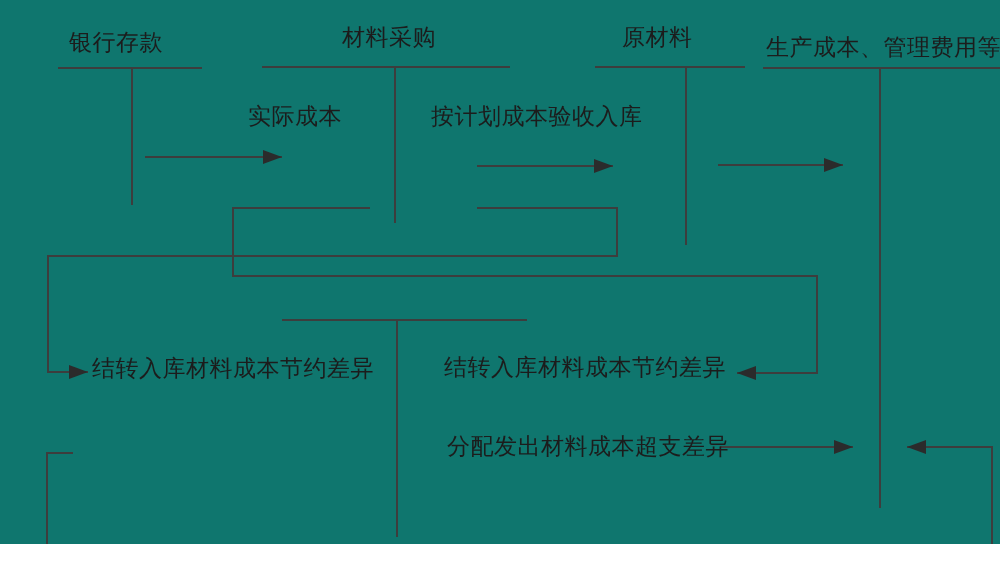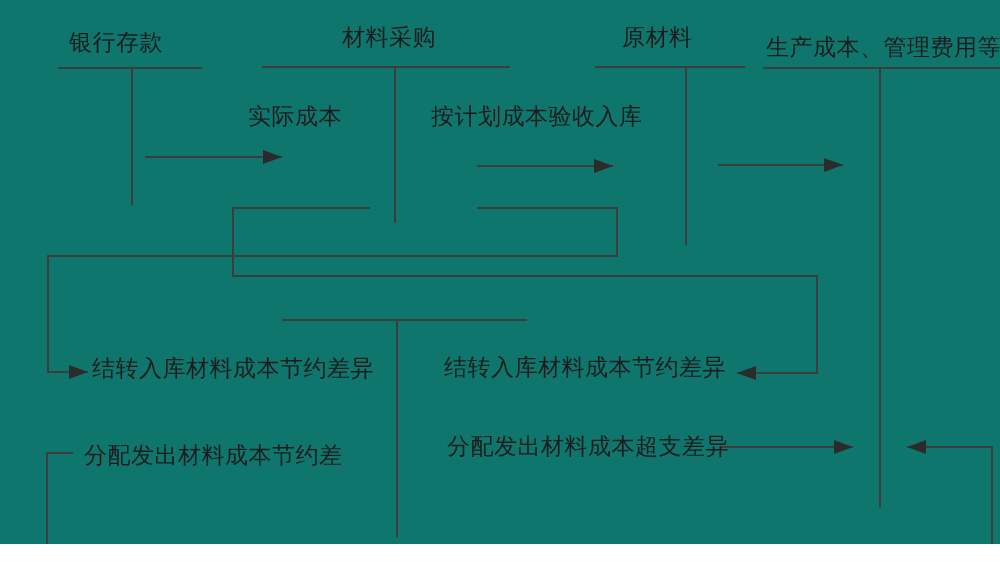--- a/index.html
+++ b/index.html
@@ -76,16 +76,15 @@
 
   <div class="lbl" style="left:69px;  top:30px;">银行存款</div>
   <div class="lbl" style="left:342px; top:25px;">材料采购</div>
   <div class="lbl" style="left:622px; top:25px;text-align:center;">原材料</div>
   <div class="lbl" style="left:766px; top:35px;text-align:center;">生产成本、管理费用等</div>
 
   <div class="lbl" style="left:248px; top:104px;">实际成本</div>
   <div class="lbl" style="left:431px; top:104px;">按计划成本验收入库</div>
   <div class="lbl" style="left:92px;  top:356px;">结转入库材料成本节约差异</div>
   <div class="lbl" style="left:444px; top:355px;">结转入库材料成本节约差异</div>
-  <div class="lbl" style="left:84px;  top:443px;">分配发出材料成本节约差</div>
   <div class="lbl" style="left:447px; top:434px;">分配发出材料成本超支差异</div>
 
 </div>
 
 </body></html>

